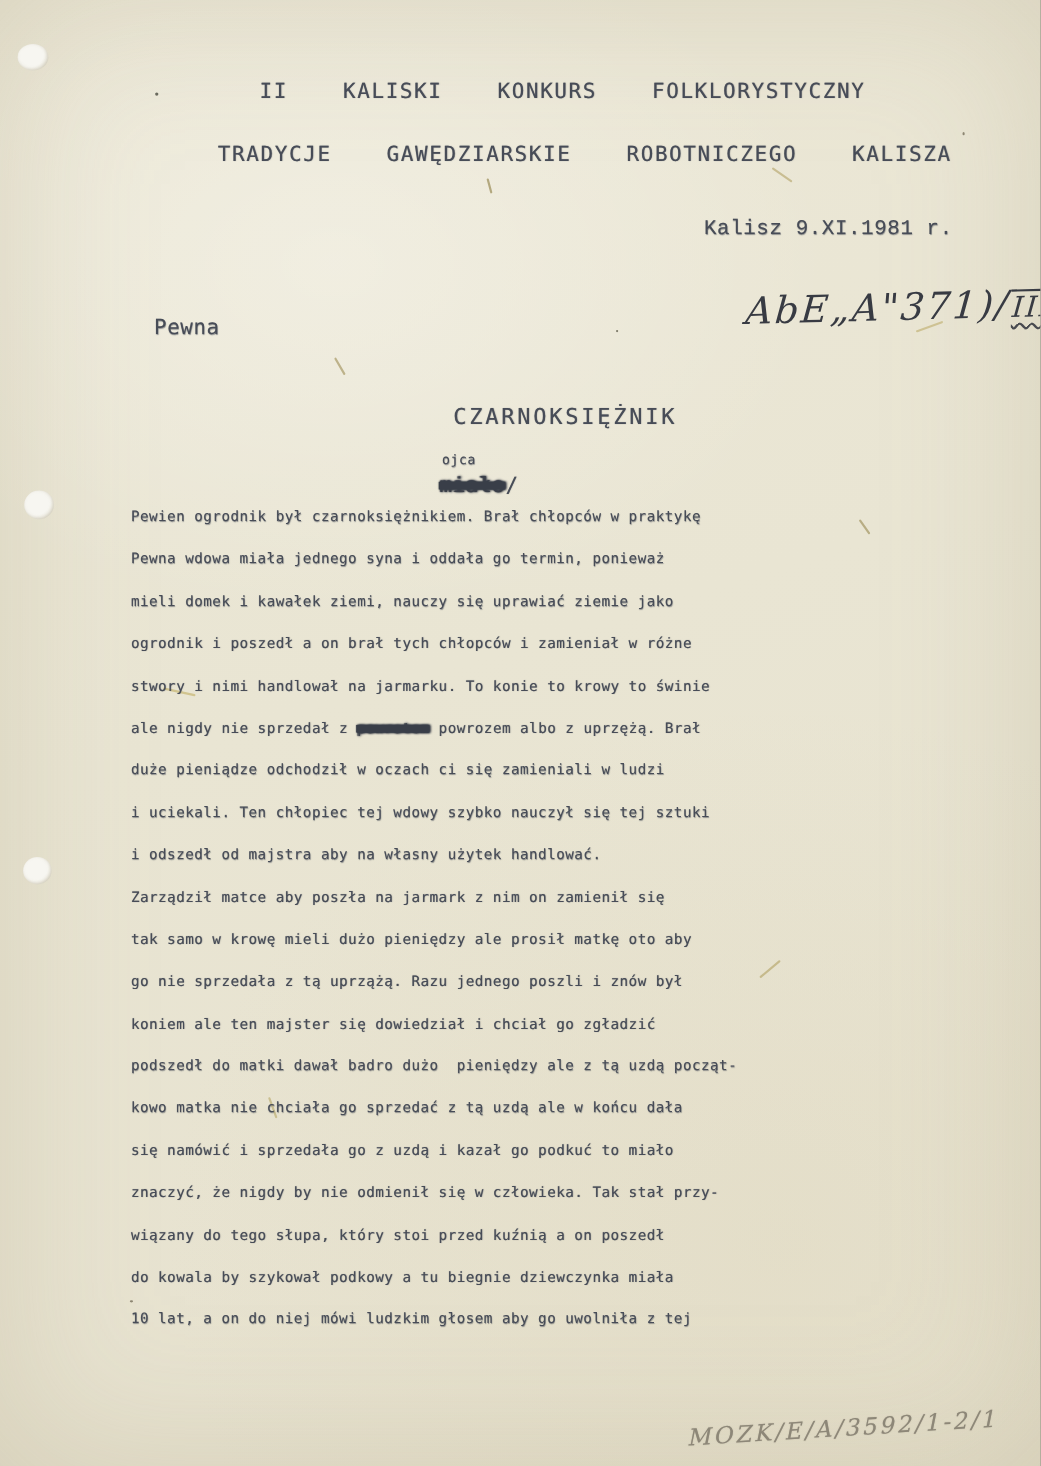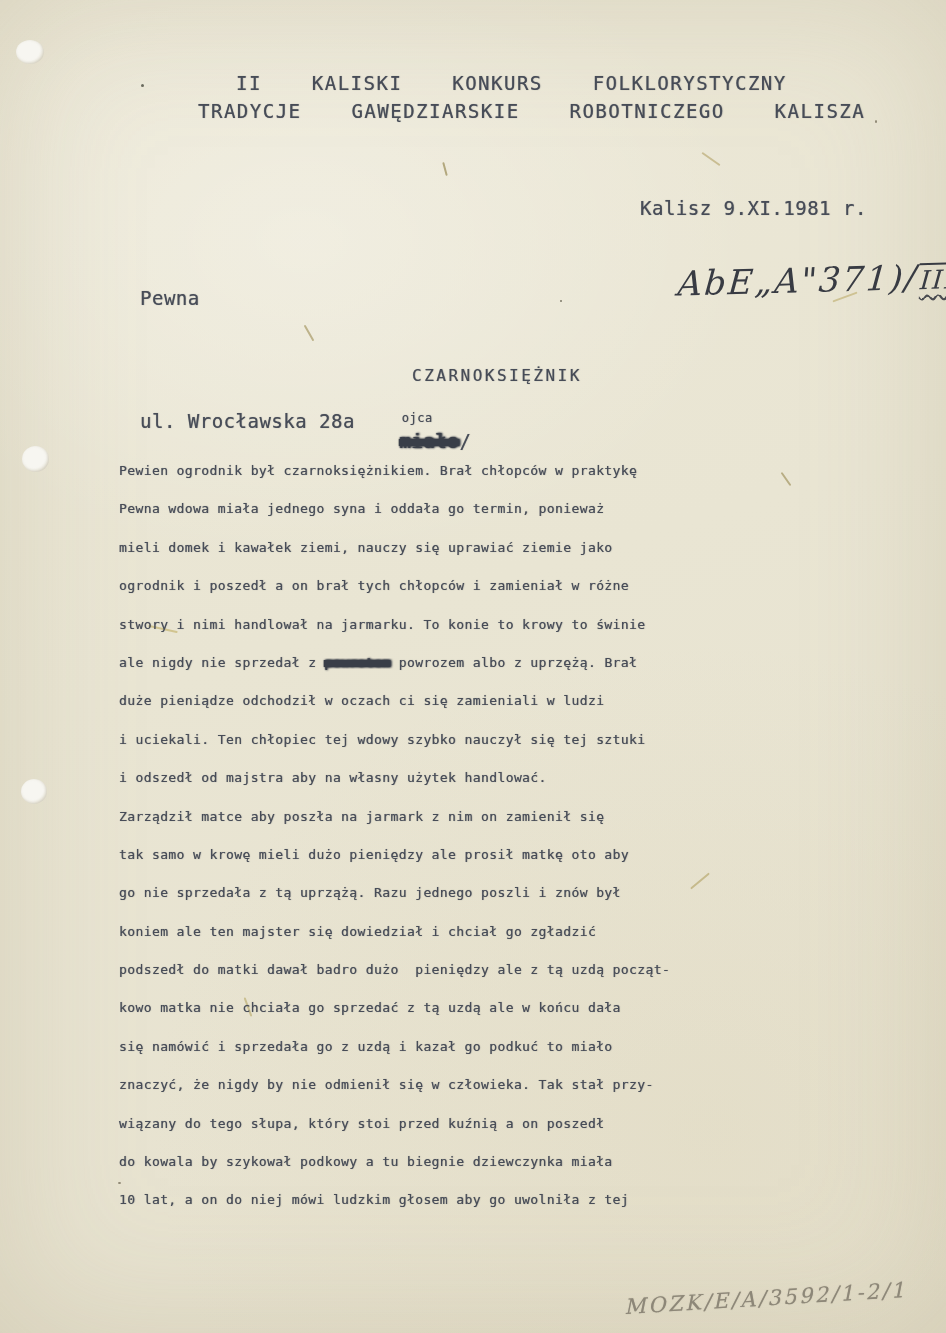--- a/index.html
+++ b/index.html
@@ -18,21 +18,21 @@
   }
   .typed{
     color:#474c57;
     text-shadow:0.4px 0.4px 0.9px rgba(66,71,82,0.55), -0.2px 0 0.6px rgba(66,71,82,0.25);
     white-space:pre;
   }
   .abs{position:absolute;}
   .hdr{font-size:19px;letter-spacing:1.5px;word-spacing:12px;}
   .sender{font-size:19px;line-height:41px;letter-spacing:0.5px;}
   .dateline{font-size:19px;letter-spacing:0.5px;}
-  .doc-title{font-size:16px;letter-spacing:2.5px;}
+  .doc-title{font-size:20px;letter-spacing:2.5px;}
   .subtitle{font-size:19px;letter-spacing:0.5px;}
   #body-text{
     left:119px;top:452px;width:810px;
     font-size:13px;line-height:38.4px;letter-spacing:0.4px;
   }
   #body-text .line{height:38.4px;white-space:pre;}
   .overstruck{
     color:#3a3f49;
     text-decoration:line-through;
     text-decoration-thickness:7px;
@@ -94,28 +94,27 @@
   <div class="fiber" style="left:700px;top:158px;width:22px;height:2px;background:#c9bd92;transform:rotate(35deg);"></div>
   <div class="fiber" style="left:300px;top:332px;width:18px;height:2px;background:#bdb28a;transform:rotate(60deg);"></div>
   <div class="fiber" style="left:832px;top:296px;width:26px;height:2px;background:#cec293;transform:rotate(-20deg);"></div>
   <div class="fiber" style="left:148px;top:628px;width:30px;height:2px;background:#d1c48f;transform:rotate(12deg);"></div>
   <div class="fiber" style="left:688px;top:880px;width:24px;height:2px;background:#c6ba8c;transform:rotate(-40deg);"></div>
   <div class="fiber" style="left:238px;top:1006px;width:20px;height:2px;background:#cabf90;transform:rotate(70deg);"></div>
   <div class="fiber" style="left:778px;top:478px;width:16px;height:2px;background:#b8ad84;transform:rotate(55deg);"></div>
   <div class="fiber" style="left:438px;top:168px;width:14px;height:2px;background:#b3a87e;transform:rotate(75deg);"></div>
 
   <div class="abs typed hdr" style="left:236px;top:72px;">II  KALISKI  KONKURS  FOLKLORYSTYCZNY</div>
-  <div class="abs typed hdr" style="left:198px;top:100px;">TRADYCJE  GAWĘDZIARSKIE  ROBOTNICZEGO  KALISZA</div>
+  <div class="abs typed hdr" style="left:198px;top:129px;">TRADYCJE  GAWĘDZIARSKIE  ROBOTNICZEGO  KALISZA</div>
 
   <div class="abs typed sender" style="left:140px;top:196px;">
     <div>Pewna</div>
-    <div>ul. Wrocławska 28a</div>
   </div>
 
-  <div class="abs typed dateline" style="left:640px;top:197px;">Kalisz 9.XI.1981 r.</div>
+  <div class="abs typed dateline" style="left:640px;top:197px;font-family:Liberation Mono, monospace;">Kalisz 9.XI.1981 r.</div>
 
   <div class="abs handwritten" style="left:622px;top:225px;">
     <span>AbE„A"371)/</span><span class="hw-tail">III</span>
   </div>
 
   <div class="abs typed doc-title" style="left:412px;top:366px;">CZARNOKSIĘŻNIK</div>
 
   <div class="abs typed subtitle" style="left:352px;top:408px;">
     <span class="struck-wrap"><span class="correction typed">ojca</span><span class="overstruck">miało</span></span><span>/</span>
   </div>

